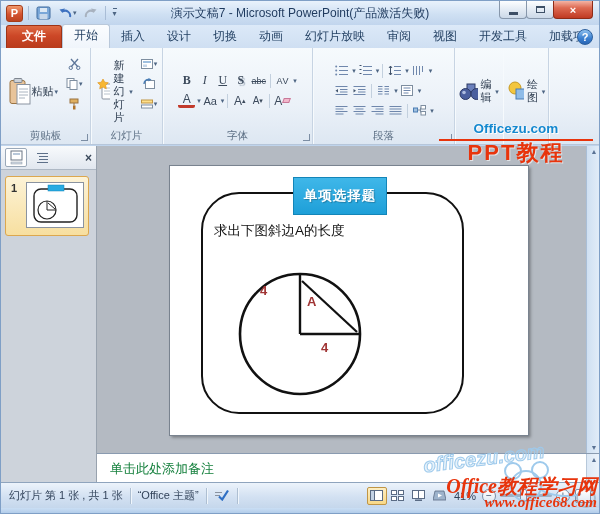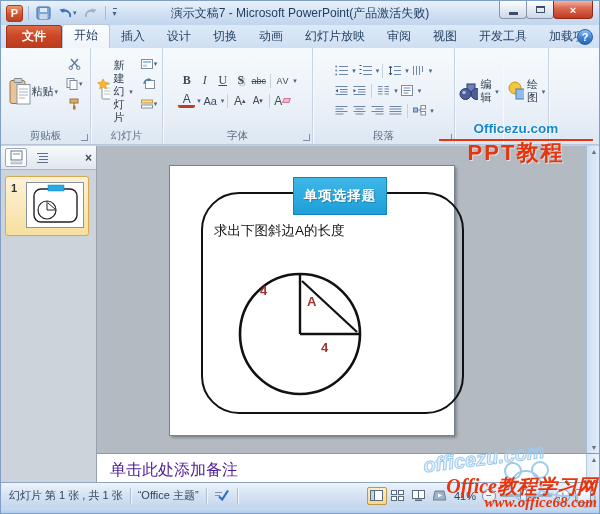--- a/index.html
+++ b/index.html
@@ -49,29 +49,29 @@
 .sb-tab{width:22px;height:19px;display:flex;align-items:center;justify-content:center;border-radius:2px}
 .sb-tab.sel{background:#fff;border:1px solid #9aa8b8}
 .sb-close{margin-left:auto;font-size:12px;color:#3c4a5c;font-weight:bold}
 .thumb-item{position:absolute;left:4px;top:30px;width:84px;height:60px;background:linear-gradient(#fdf3d7,#f7dfa0);border:1px solid #dca74e;border-radius:3px}
 .thumb-num{position:absolute;left:5px;top:5px;font-size:11px;font-weight:bold;color:#333}
 .thumb-box{position:absolute;left:20px;top:5px;width:58px;height:46px;background:#fff;border:1px solid #8a93a0}
 .editor-col{flex:1;display:flex;flex-direction:column;position:relative}
 .editor{height:307px;background:#b4bac2;position:relative}
 .vscroll{position:absolute;right:0;top:0;width:15px;height:307px;background:linear-gradient(90deg,#cfe0f2,#e4eef9);border-left:1px solid #a9bed6;display:flex;flex-direction:column;justify-content:space-between;align-items:center;padding:2px 0;font-size:7px;color:#5a7294}
 
-.slide{position:absolute;left:72px;top:19px;width:286px;height:271px;background:#fff;border:1px solid #79838f;box-shadow:1.5px 1.5px 3px rgba(0,0,0,.35)}
+.slide{position:absolute;left:72px;top:19px;width:360px;height:271px;background:#fff;border:1px solid #79838f;box-shadow:1.5px 1.5px 3px rgba(0,0,0,.35)}
 .rounded-rect{position:absolute;left:31px;top:26px;width:263px;height:222px;border:2.5px solid #111;border-radius:38px}
 .banner{position:absolute;left:123px;top:11px;width:94px;height:38px;background:linear-gradient(#3fb7e9,#1e9fd8);border:1px solid #1385b8;display:flex;align-items:center;justify-content:center;color:#fff;font-weight:bold;font-size:13.5px;text-shadow:1px 1px 1px rgba(0,0,0,.25);letter-spacing:1px}
 .question{position:absolute;left:44px;top:56px;font-size:13.5px;color:#111}
 .figure{position:absolute;left:66px;top:104px}
 .fig-label{position:absolute;font-size:13px;font-weight:bold;color:#a03434}
 
 .notes{height:29px;background:#fff;border-top:1px solid #8a9bb0;position:relative}
-.notes-text{position:absolute;left:13px;top:6px;font-size:16px;color:#4c1d95}
+.notes-text{position:absolute;left:13px;top:6px;font-size:13px;color:#15803d}
 .notes-scroll{position:absolute;right:0;top:0;width:15px;height:100%;background:linear-gradient(90deg,#dde9f6,#eef4fb);border-left:1px solid #b7c8da;display:flex;justify-content:center;padding-top:2px;font-size:7px;color:#5a7294}
 
 .statusbar{position:absolute;left:0;right:0;top:481px;height:26px;background:linear-gradient(#ecf3fb,#d3e1f2 55%,#c5d7ec);border-top:1px solid #8fa4bd;display:flex;align-items:center;font-size:11px;color:#32435a;padding:4px 8px}
 .st-sep{width:1px;height:16px;background:#aebfd2;box-shadow:1px 0 0 #f0f6fc;margin:0 7px}
 .view-btns{display:flex;align-items:center;gap:1px;margin-left:auto}
 .vbtn{width:20px;height:18px;display:flex;align-items:center;justify-content:center;border-radius:2px}
 .vbtn.sel{background:linear-gradient(#fdeec3,#f8d887);border:1px solid #c09545}
 .zoom-label{margin:0 6px 0 4px}
 .zoom-minus{width:14px;height:14px;border-radius:50%;border:1px solid #7d8fa8;background:linear-gradient(#fff,#dfe8f2);display:flex;align-items:center;justify-content:center;font-size:10px;color:#41536b;line-height:1}
 .zoom-track{width:52px;height:3px;background:#9fb0c4;border-radius:2px;margin:0 4px;position:relative}

